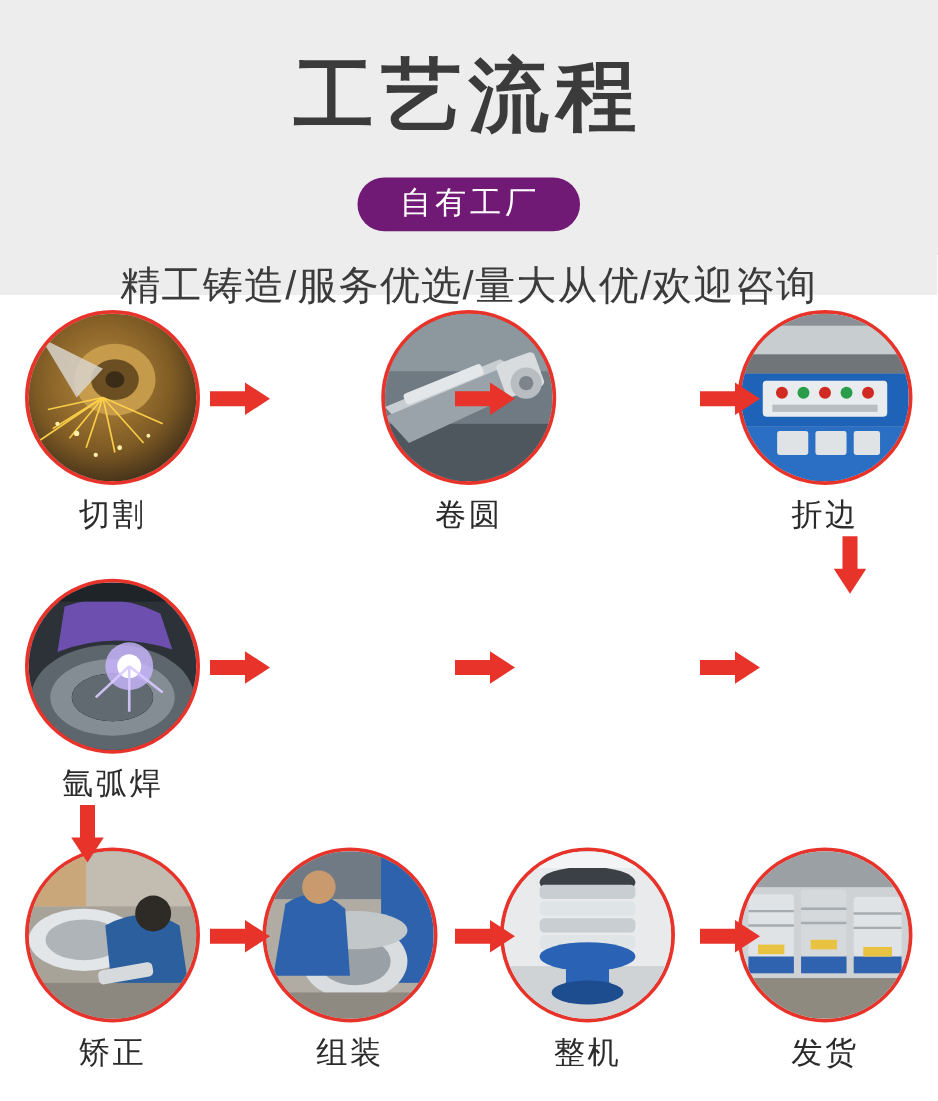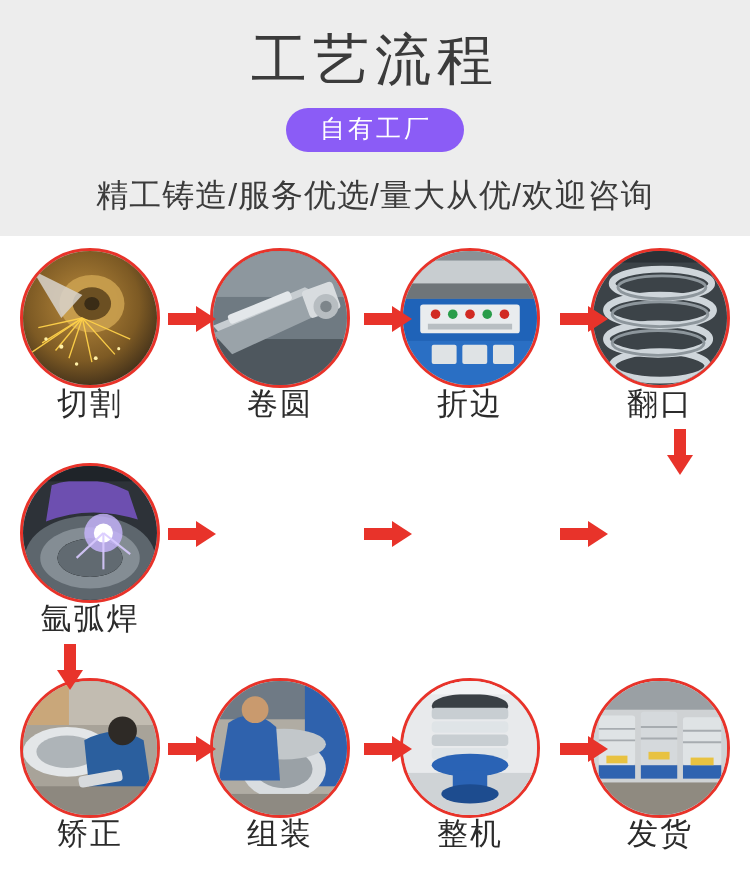--- a/index.html
+++ b/index.html
@@ -20,30 +20,30 @@
     height: 236px;
     background: #ededed;
     box-sizing: border-box;
     display: flex;
     flex-direction: column;
     align-items: center;
     justify-content: flex-start;
     padding-top: 28px;
   }
   .title {
-    font-size: 56px;
-    font-weight: normal;
+    font-size: 64px;
+    font-weight: bold;
     color: #3b3b3b;
     letter-spacing: 6px;
     line-height: 1.15;
-    margin: 0;
+    margin: 12px;
   }
   .badge {
     margin-top: 16px;
-    background: #8b5cf6;
+    background: #701a75;
     color: #ffffff;
     font-size: 25px;
     letter-spacing: 3px;
     border-radius: 22px;
     padding: 7px 32px 9px 34px;
     line-height: 1.1;
   }
   .subtitle {
     margin-top: 22px;
     font-size: 32px;
@@ -82,21 +82,22 @@
     overflow: hidden;
     position: relative;
     background: #cfcfcf;
     box-sizing: border-box;
   }
   .circle .art {
     position: absolute;
     inset: 0;
   }
   .caption {
-    font-size: 31px;
+    margin-top: 12px;
+    font-size: 25px;
     color: #2b2b2b;
     letter-spacing: 2px;
     line-height: 1;
   }
 
   
   .arrow-h {
     position: absolute;
     top: 58px;
     width: 48px;
@@ -238,40 +239,20 @@
           <rect x="26" y="76" width="88" height="6" fill="#b8bec2"></rect>
           <rect x="30" y="98" width="26" height="20" rx="2" fill="#dfe3e5"></rect>
           <rect x="62" y="98" width="26" height="20" rx="2" fill="#dfe3e5"></rect>
           <rect x="94" y="98" width="22" height="20" rx="2" fill="#dfe3e5"></rect>
           <rect x="0" y="0" width="140" height="10" fill="#8a9196"></rect>
         </svg>
       </div>
       <div class="caption">折边</div>
     </div>
 
-    <div class="cell">
-      <div class="circle">
-        <svg class="art" viewBox="0 0 140 140" preserveAspectRatio="xMidYMid slice">
-          <rect width="140" height="140" fill="#3c4348"></rect>
-          <g fill="none" stroke="#cfd6db" stroke-width="7">
-            <ellipse cx="72" cy="34" rx="52" ry="15"></ellipse>
-            <ellipse cx="70" cy="62" rx="56" ry="16"></ellipse>
-            <ellipse cx="68" cy="92" rx="54" ry="16"></ellipse>
-            <ellipse cx="70" cy="120" rx="50" ry="15"></ellipse>
-          </g>
-          <g fill="none" stroke="#8d969c" stroke-width="3">
-            <ellipse cx="72" cy="38" rx="46" ry="12"></ellipse>
-            <ellipse cx="70" cy="66" rx="50" ry="13"></ellipse>
-            <ellipse cx="68" cy="96" rx="48" ry="13"></ellipse>
-          </g>
-          <rect x="0" y="0" width="140" height="12" fill="#2b3136"></rect>
-        </svg>
-      </div>
-      <div class="caption">翻口</div>
-    </div>
 
     <div class="arrow-h a1">
       <div class="shaft"></div>
         <div class="head"></div>
     </div>
     <div class="arrow-h a2">
       <div class="shaft"></div>
         <div class="head"></div>
     </div>
     <div class="arrow-h a3">

